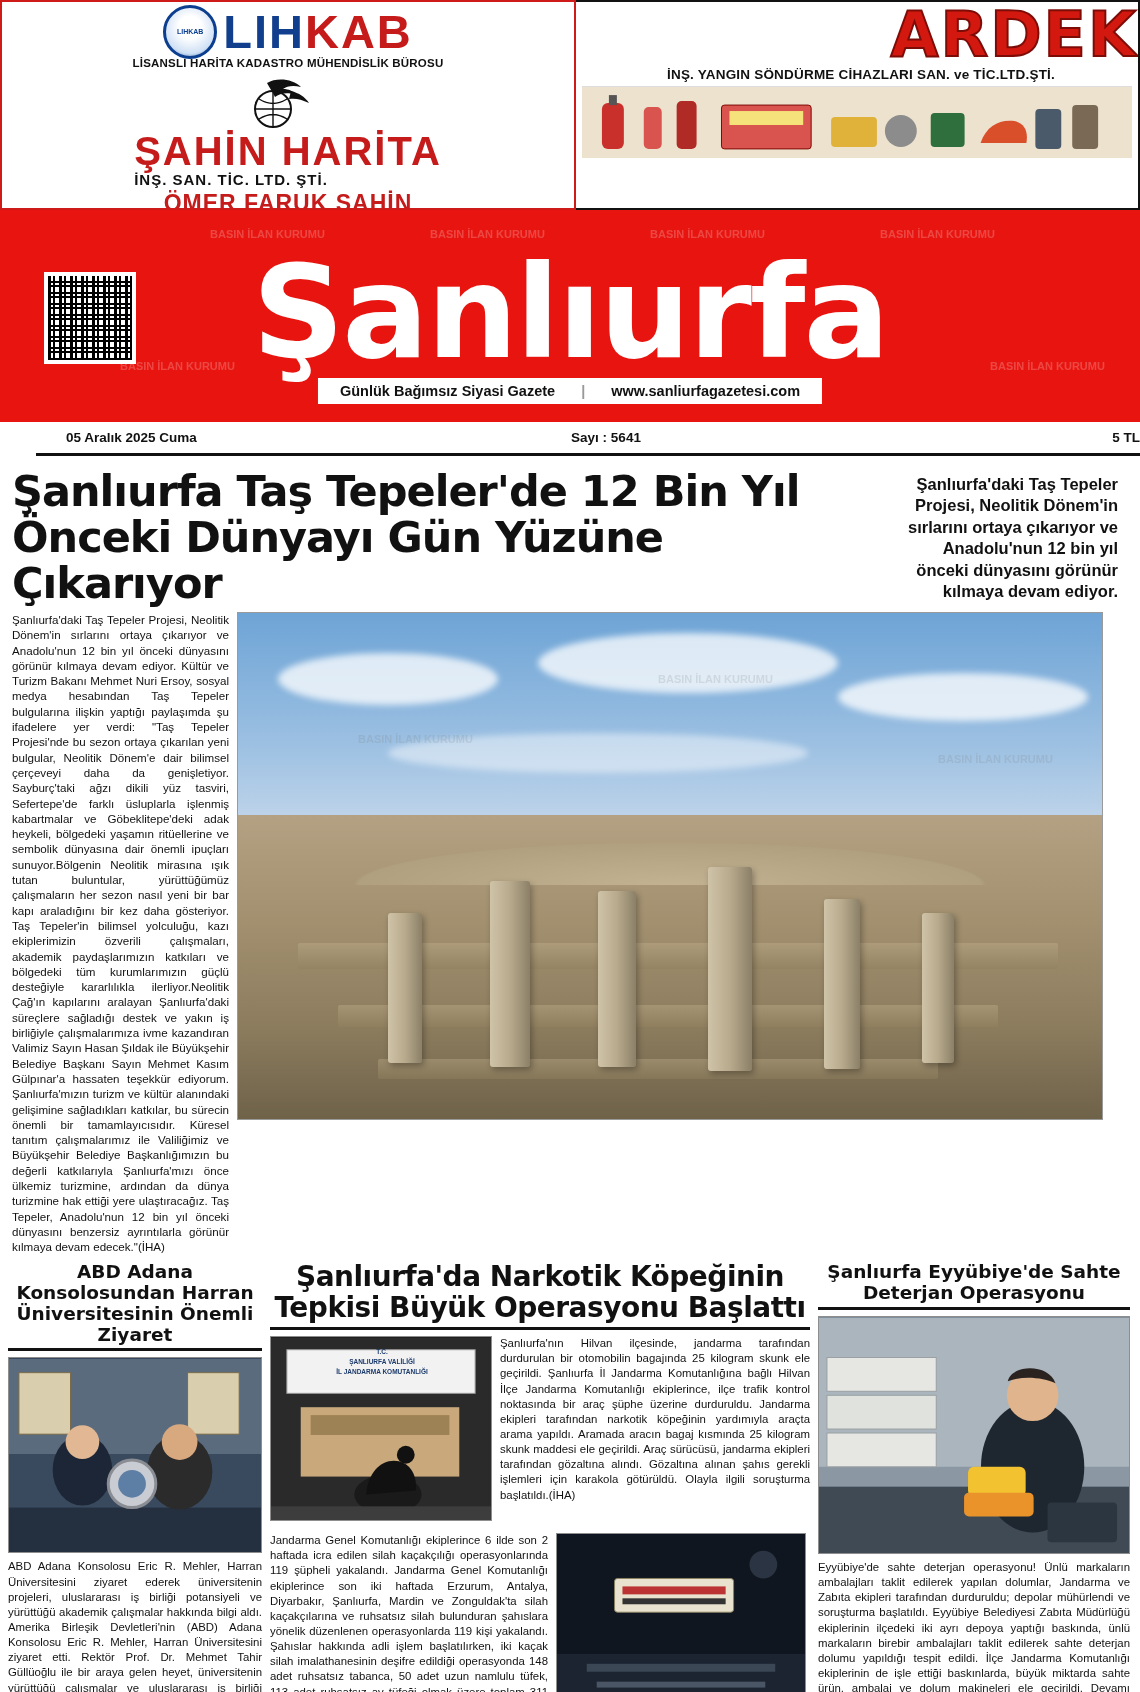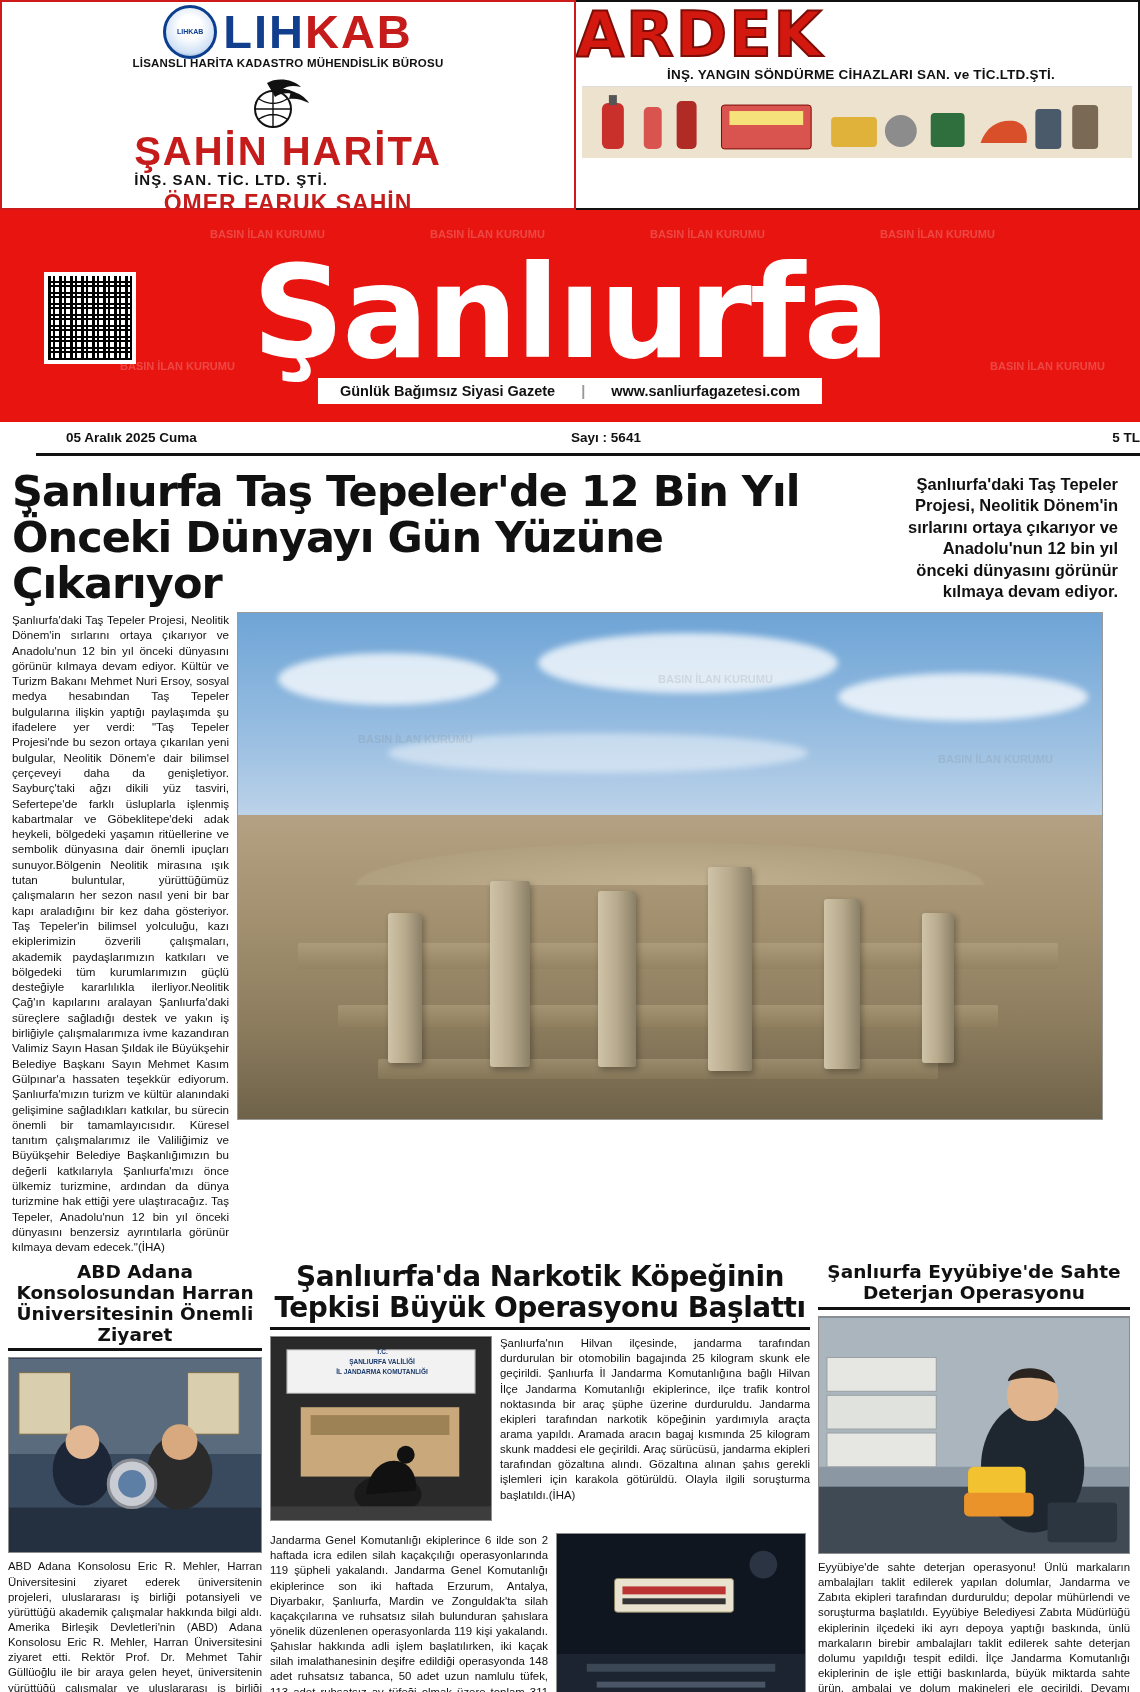--- a/index.html
+++ b/index.html
@@ -44,21 +44,21 @@
   .phone-row { display:flex; align-items:center; justify-content:space-between; gap:18px; margin-top:3px; font-size:15px; font-weight:bold;}
   .web-row { display:flex; align-items:center; justify-content:center; gap:14px; font-size:12.5px; font-weight:bold; margin-top:1px;}
   .circ { display:inline-flex; width:15px;height:15px;border-radius:50%;background:#111;color:#fff;align-items:center;justify-content:center;font-size:9px;margin-right:4px;}
 
   .ad-right {
     position:relative; width:564px; height:210px;
     border:2px solid #111; border-left:none; background:#fff; overflow:hidden;
   }
   .ardek-word {
     font-size:62px; font-weight:bold; color:#d3190f; letter-spacing:2px;
-    text-align:left; line-height:.95; margin-top:4px;
+    text-align:right; line-height:.95; margin-top:4px;
     -webkit-text-stroke:2px #7d0b06;
     font-family:"DejaVu Sans", sans-serif;
   }
   .ardek-sub {
     text-align:center; font-size:13.5px; font-weight:bold; letter-spacing:.2px; margin-top:2px;padding-left:8px;
   }
   .ardek-strip {
     height:72px; margin:4px 6px 0 6px; background:#efe7d6; position:relative; overflow:hidden;
     border-top:1px solid #ddd;
   }

